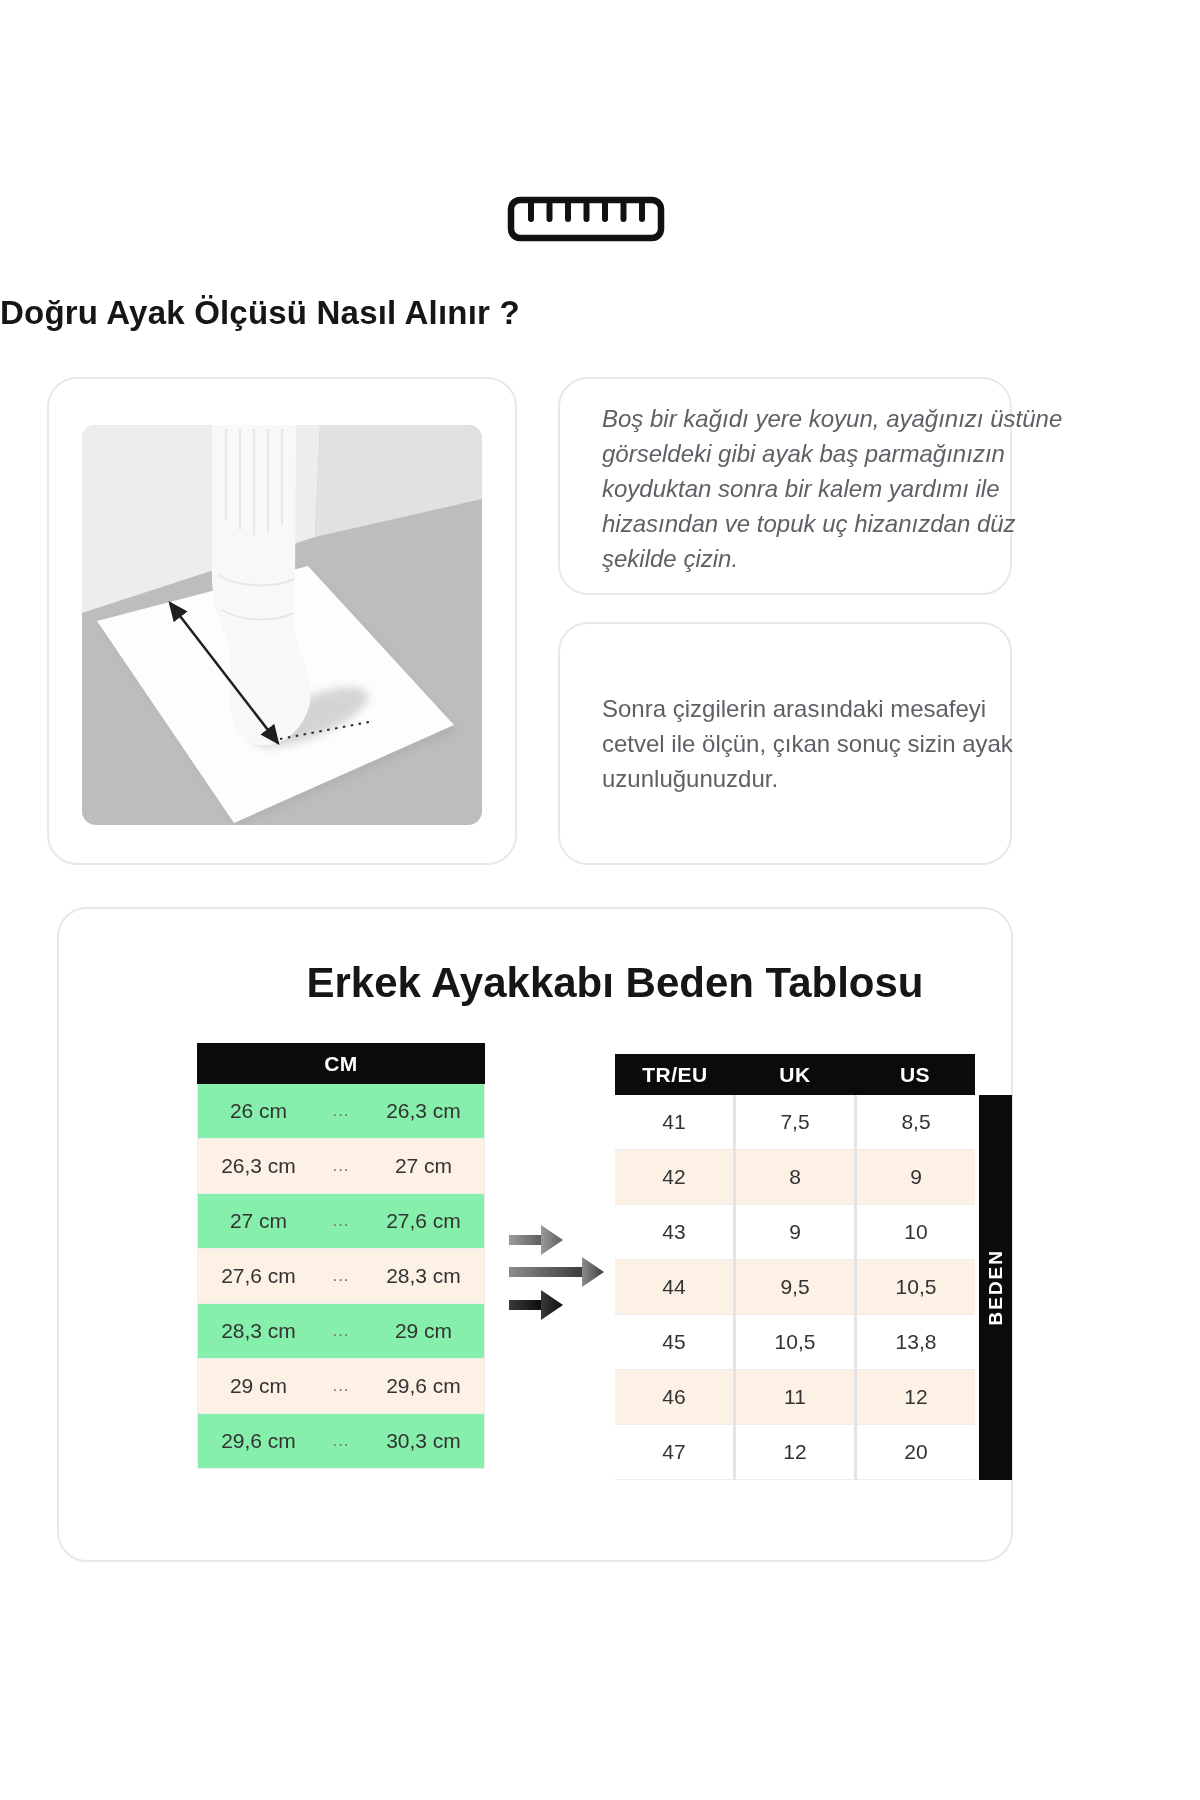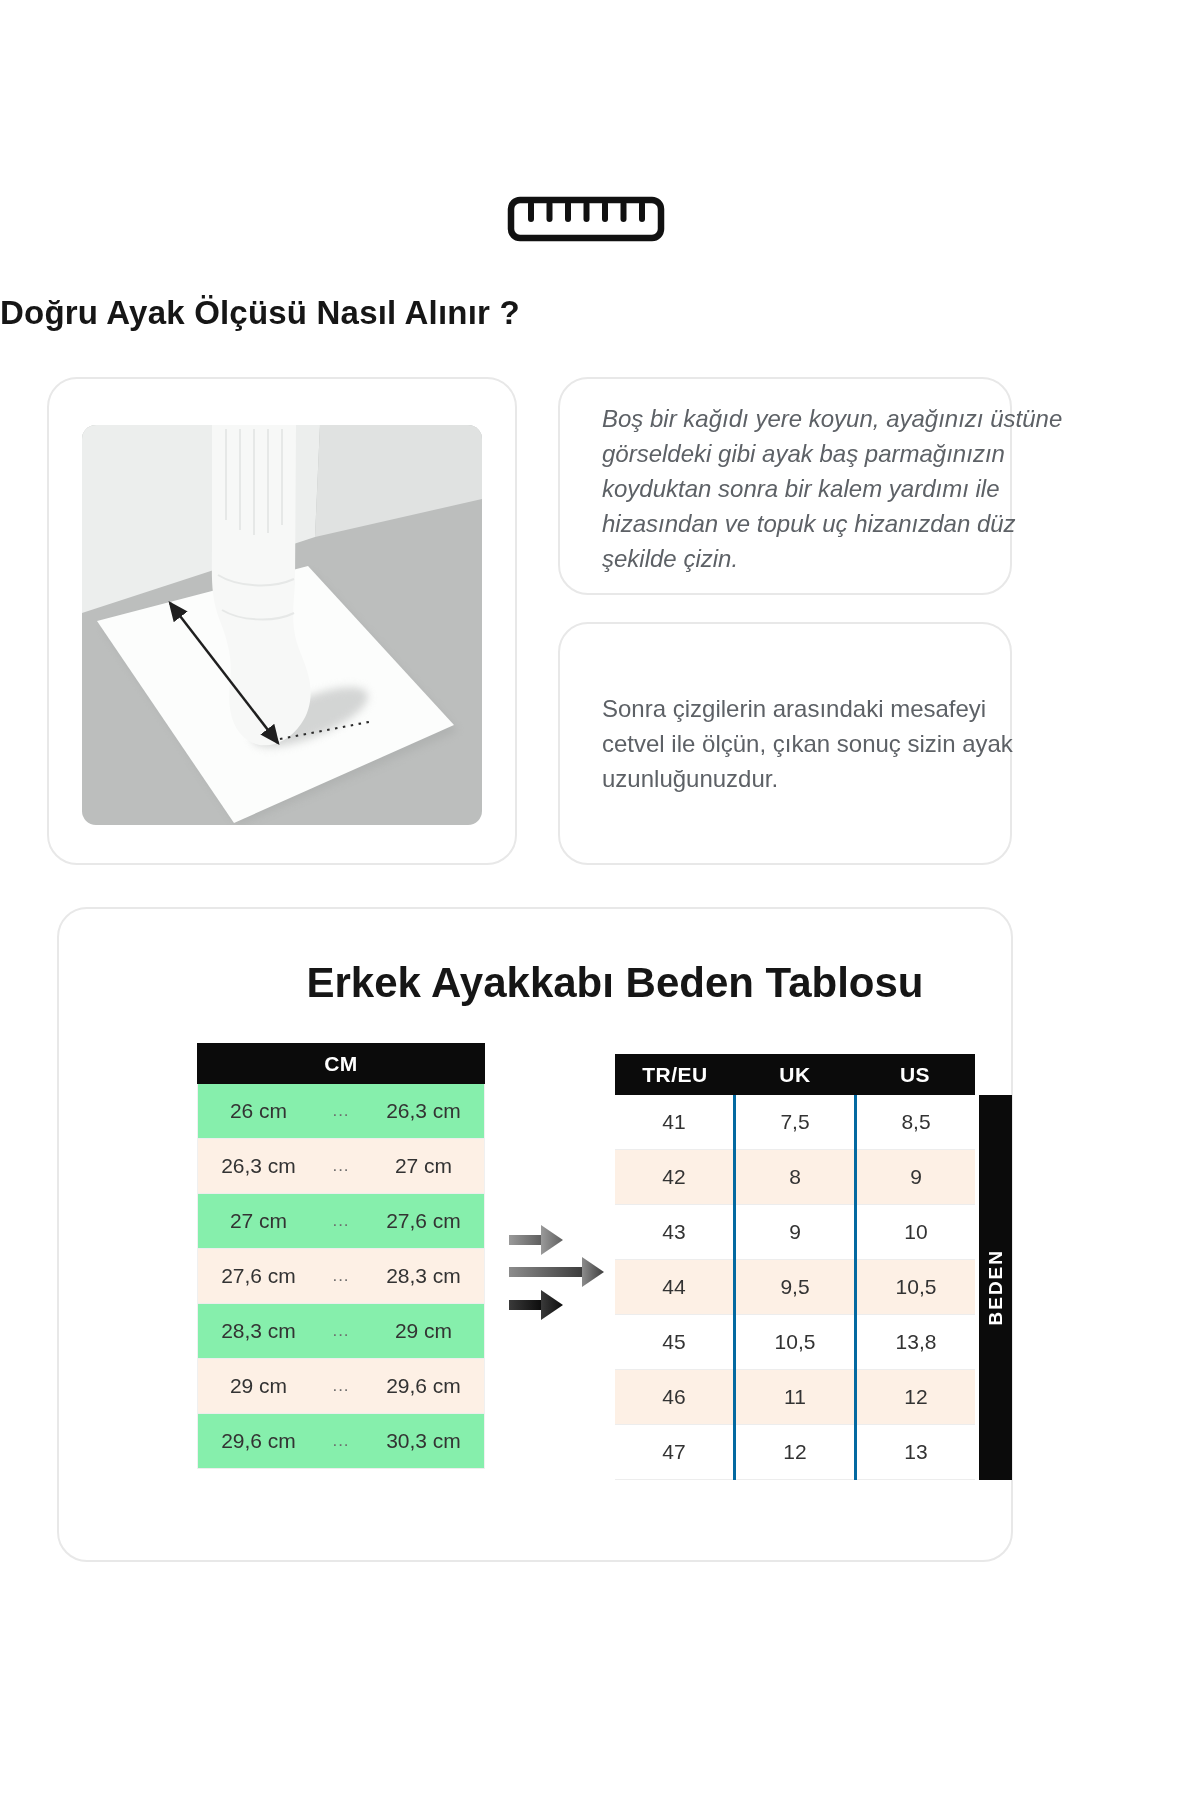--- a/index.html
+++ b/index.html
@@ -46,21 +46,21 @@
     display:grid;grid-template-columns:1fr 44px 1fr;align-items:center;
     height:55px;background:#86efac;border-bottom:1px solid #ededed;
     font-size:21px;color:var(--val);text-align:center;
   }
   .cm-row:nth-child(even){background:var(--alt);}
   .cm-sep{font-size:17px;color:#6d6d6d;letter-spacing:1px;}
   
   #size-table{left:556px;top:145px;width:360px;}
   #size-table .thead{display:grid;grid-template-columns:1fr 1fr 1fr;}
   #size-table .thead span{text-align:center;}
-  .size-row{display:grid;grid-template-columns:1fr 1fr 1fr;column-gap:3px;background:#0369a1;}
+  .size-row{display:grid;grid-template-columns:1fr 1fr 1fr;column-gap:3px;background:#e5e5e5;}
   .size-row > span{
     height:55px;display:flex;align-items:center;justify-content:center;
     background:#fff;border-bottom:1px solid #ededed;
     font-size:21px;color:var(--val);
   }
   .size-row:nth-child(even) > span{background:var(--alt);}
   
   #beden-bar{
     left:920px;top:186px;width:33px;height:385px;background:var(--hdr);
     display:flex;align-items:center;justify-content:center;
@@ -277,21 +277,21 @@
 
   <div class="size-row">
     <span>46</span>
     <span>11</span>
     <span>12</span>
   </div>
 
   <div class="size-row">
     <span>47</span>
     <span>12</span>
-    <span>13</span>
+    <span>20</span>
   </div>
 </div>
   </div>
 
   <div id="beden-bar" class="abs">
     <span>BEDEN</span>
   </div>
 </div>
 
 </body></html>

